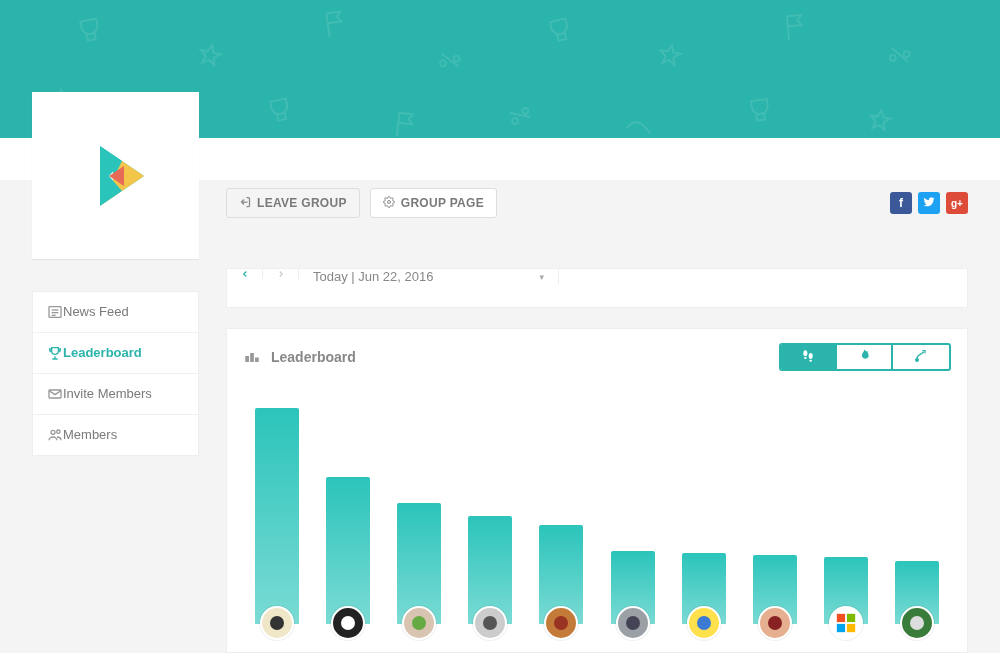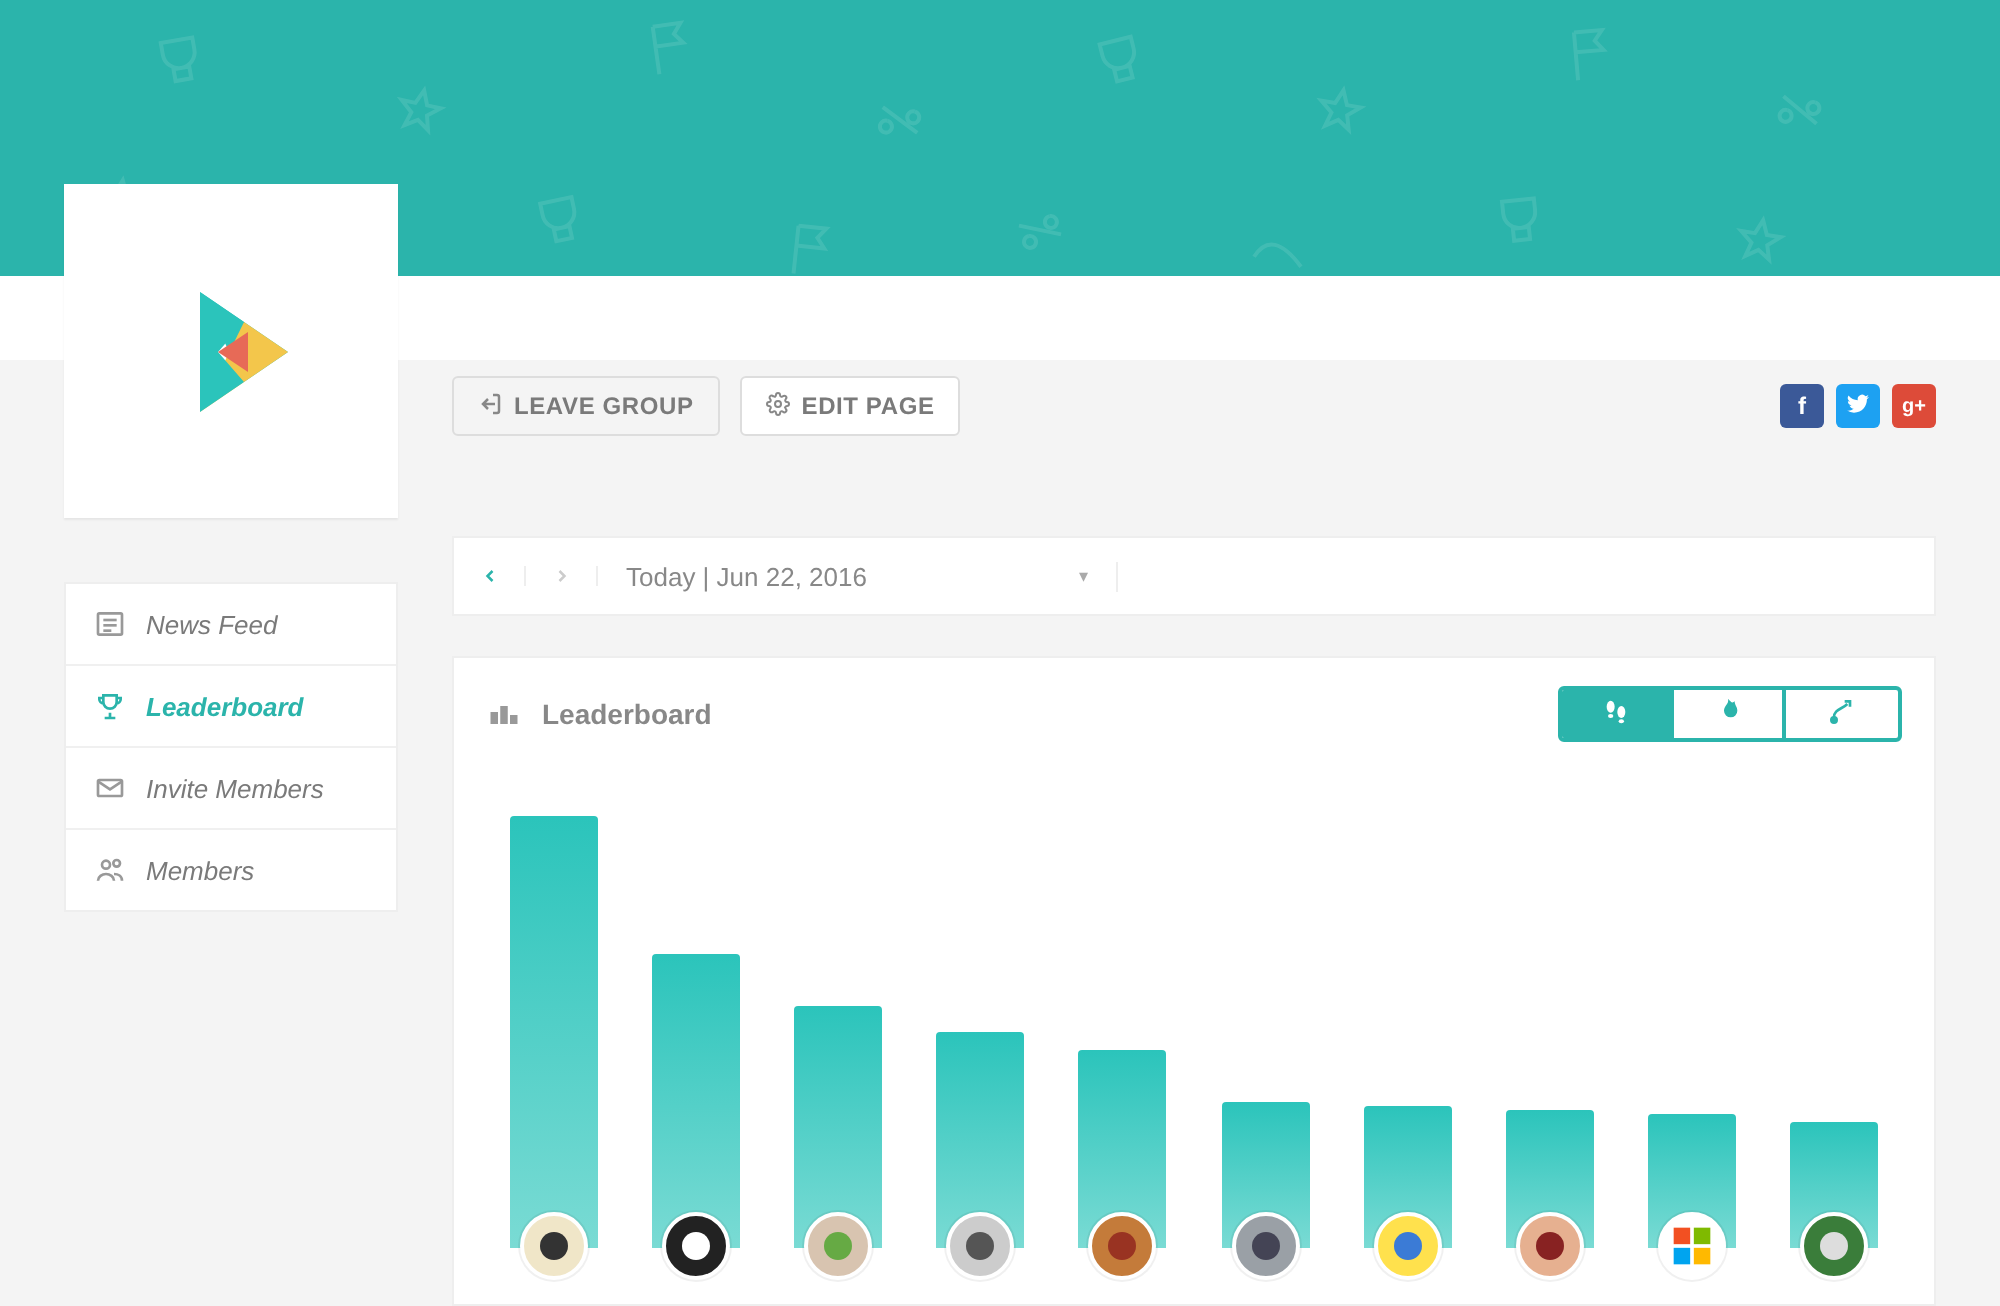--- a/index.html
+++ b/index.html
@@ -83,42 +83,41 @@
   .gp { background: #dd4b39; }
 
   .sidebar {
     position: absolute;
     left: 32px; top: 291px;
     width: 167px;
     background: #fff;
     border: 1px solid #eee;
   }
   .side-item {
-    display: flex; align-items: flex-end; gap: 10px;
+    display: flex; align-items: flex-start; 
     padding: 12px 14px;
     color: #7a7a7a;
     font-size: 13px;
     border-bottom: 1px solid #f0f0f0;
     cursor: pointer;
-    font-style: italic;
   }
   .side-item:last-child { border-bottom: none; }
   .side-item.active { color: #2bb4ab; font-weight: 700; }
   .side-icon { width: 16px; height: 16px; display:inline-flex; align-items:center; justify-content:center; }
 
   .content {
     position: absolute;
     left: 226px; top: 268px; right: 32px; bottom: 0;
   }
   .date-bar {
     height: 40px;
     background: #fff;
     border: 1px solid #eee;
     display: flex;
-    align-items: center;
+    align-items: flex-start;
   }
   .nav-seg {
     width: 36px; display:flex; align-items:center; justify-content:center;
     border-right: 1px solid #eee;
     cursor: pointer; color: #2bb4ab; font-size: 14px;
   }
   .nav-seg.disabled { color: #ccc; cursor: default; }
   .date-select {
     width: 260px;
     border-right: 1px solid #eee;
@@ -273,21 +272,21 @@
     </span>
     <span>LEAVE GROUP</span>
   </div>
   <div class="btn outline">
     <span>
       <svg width="12" height="12" viewBox="0 0 24 24" fill="none" stroke="#888" stroke-width="2">
           <circle cx="12" cy="12" r="3"></circle>
           <path d="M19.4 15a1.7 1.7 0 0 0 .34 1.87l.06.06a2 2 0 1 1-2.83 2.83l-.06-.06a1.7 1.7 0 0 0-1.87-.34 1.7 1.7 0 0 0-1 1.56V21a2 2 0 1 1-4 0v-.09a1.7 1.7 0 0 0-1-1.56 1.7 1.7 0 0 0-1.87.34l-.06.06a2 2 0 1 1-2.83-2.83l.06-.06a1.7 1.7 0 0 0 .34-1.87 1.7 1.7 0 0 0-1.56-1H3a2 2 0 1 1 0-4h.09a1.7 1.7 0 0 0 1.56-1 1.7 1.7 0 0 0-.34-1.87l-.06-.06A2 2 0 1 1 7.08 4.25l.6.06a1.7 1.7 0 0 0 1.87.34H9a1.7 1.7 0 0 0 1-1.56V3a2 2 0 1 1 4 0v.09a1.7 1.7 0 0 0 1 1.56 1.7 1.7 0 0 0 1.87-.34l.06-.06a2 2 0 1 1 2.83 2.83l-.06.06a1.7 1.7 0 0 0-.34 1.87V9a1.7 1.7 0 0 0 1.56 1H21a2 2 0 1 1 0 4h-.09a1.7 1.7 0 0 0-1.56 1z"></path>
         </svg>
     </span>
-    <span>EDIT PAGE</span>
+    <span>GROUP PAGE</span>
   </div>
   <div class="toolbar-spacer"></div>
   <div class="social">
     <div class="social-btn fb">
         <span>f</span>
       </div>
     <div class="social-btn tw">
       <span>
         <svg width="12" height="12" viewBox="0 0 24 24" fill="#fff">
             <path d="M23 4.9a9 9 0 0 1-2.6.7 4.5 4.5 0 0 0 2-2.5 9 9 0 0 1-2.9 1.1 4.5 4.5 0 0 0-7.7 4.1A12.8 12.8 0 0 1 2.5 3.6a4.5 4.5 0 0 0 1.4 6 4.5 4.5 0 0 1-2-.6v.1a4.5 4.5 0 0 0 3.6 4.4 4.5 4.5 0 0 1-2 .1 4.5 4.5 0 0 0 4.2 3.1A9 9 0 0 1 1 18.6 12.8 12.8 0 0 0 8 20.7c8.3 0 12.9-6.9 12.9-12.9v-.6A9.2 9.2 0 0 0 23 4.9z"></path>

